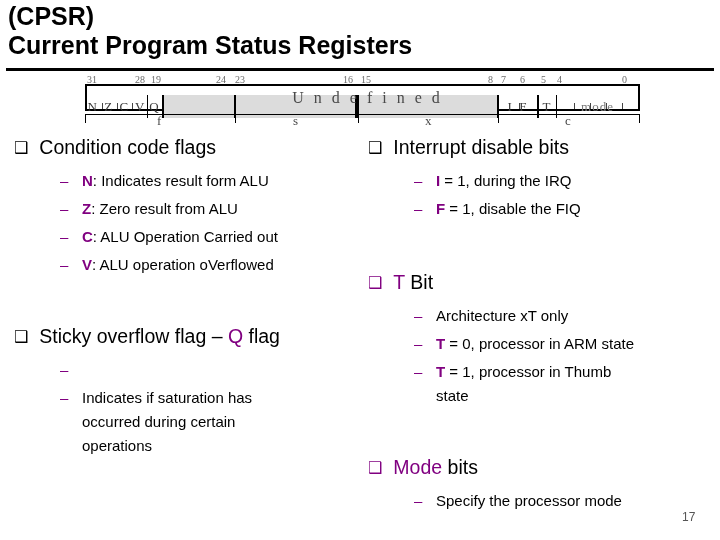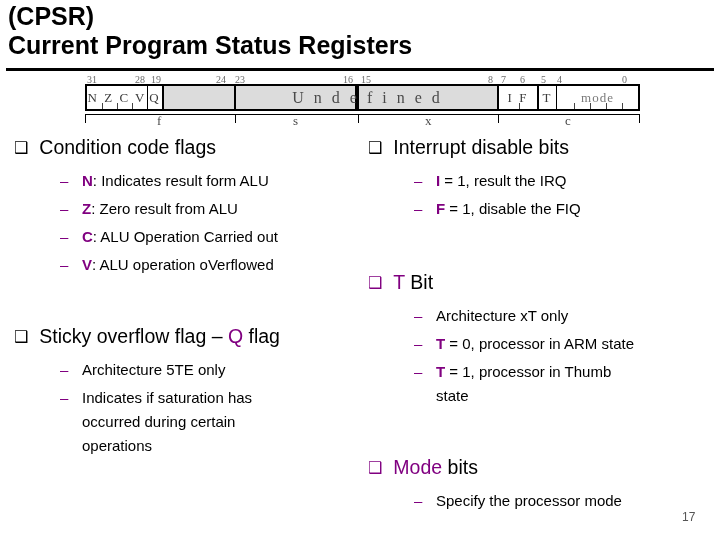--- a/index.html
+++ b/index.html
@@ -21,21 +21,21 @@
     font-family:"Liberation Serif","DejaVu Serif",serif;
   }
   .bn{
     position:absolute;top:0;font-size:10px;color:#6a6a6a;line-height:9px;
   }
   .boxrow{
     position:absolute;left:0;top:9px;width:555px;height:27px;
     border:2px solid #000;box-sizing:border-box;background:#fff;
   }
   .cell{
-    position:absolute;top:0;height:23px;box-sizing:border-box;
+    position:absolute;top:9px;height:23px;box-sizing:border-box;
     display:flex;align-items:center;justify-content:center;
     font-size:13px;color:#3c3c3c;letter-spacing:2px;
   }
   .cell.shaded{background:#dcdcdc;}
   .bd1{border-right:1px solid #000;}
   .bd2{border-right:2px solid #000;}
   .bd3{border-right:4px solid #000;}
   .undef-overlay{
     position:absolute;left:149px;top:0;width:263px;height:23px;
     display:flex;align-items:center;justify-content:center;
@@ -172,21 +172,20 @@
   <div class="section mt-sticky">
     <div class="sect-head">
       <span class="bullet">❑</span>
       <span>
         <span class="hpre">Sticky overflow flag – </span><span class="hkey purple">Q</span><span class="hpost"> flag</span>
       </span>
     </div>
     <div class="items">
       <div class="item">
         <span class="dash">–</span>
-        <span class="itext">Architecture 5TE only</span>
       </div>
       <div class="item w190">
         <span class="dash">–</span>
         <span class="itext">Indicates if saturation has occurred during certain operations</span>
       </div>
     </div>
   </div>
 
 </div>
 
@@ -195,21 +194,21 @@
   <div class="section">
     <div class="sect-head">
       <span class="bullet">❑</span>
       <span>
         <span class="hpre">Interrupt disable bits</span><span class="hkey purple"></span><span class="hpost"></span>
       </span>
     </div>
     <div class="items">
       <div class="item">
         <span class="dash">–</span>
-        <span class="itext"><span class="ikey">I</span><span> = 1, result the IRQ</span></span>
+        <span class="itext"><span class="ikey">I</span><span> = 1, during the IRQ</span></span>
       </div>
       <div class="item">
         <span class="dash">–</span>
         <span class="itext"><span class="ikey">F</span><span> = 1, disable the FIQ</span></span>
       </div>
     </div>
   </div>
 
   <div class="section mt-tbit">
     <div class="sect-head">

